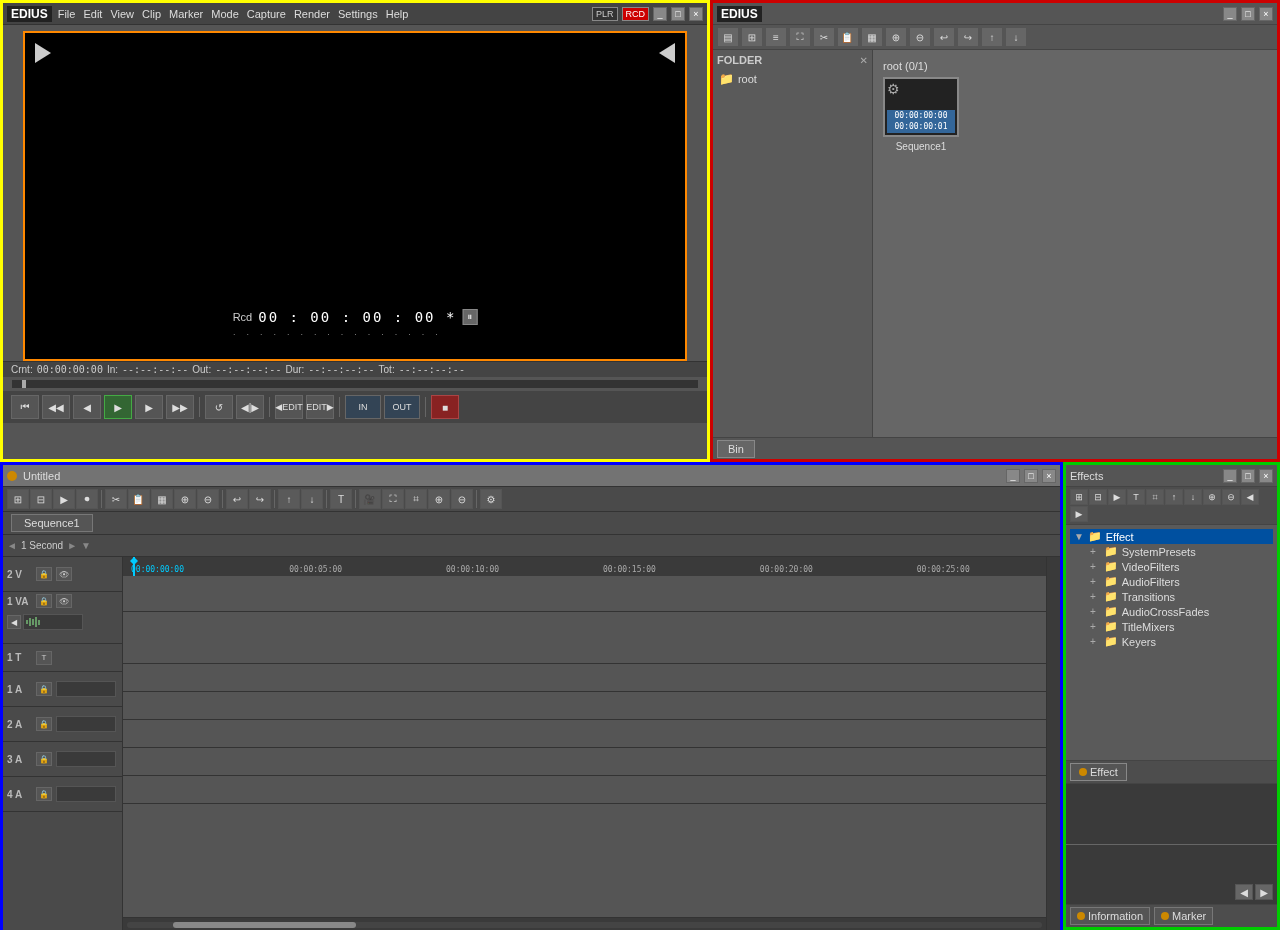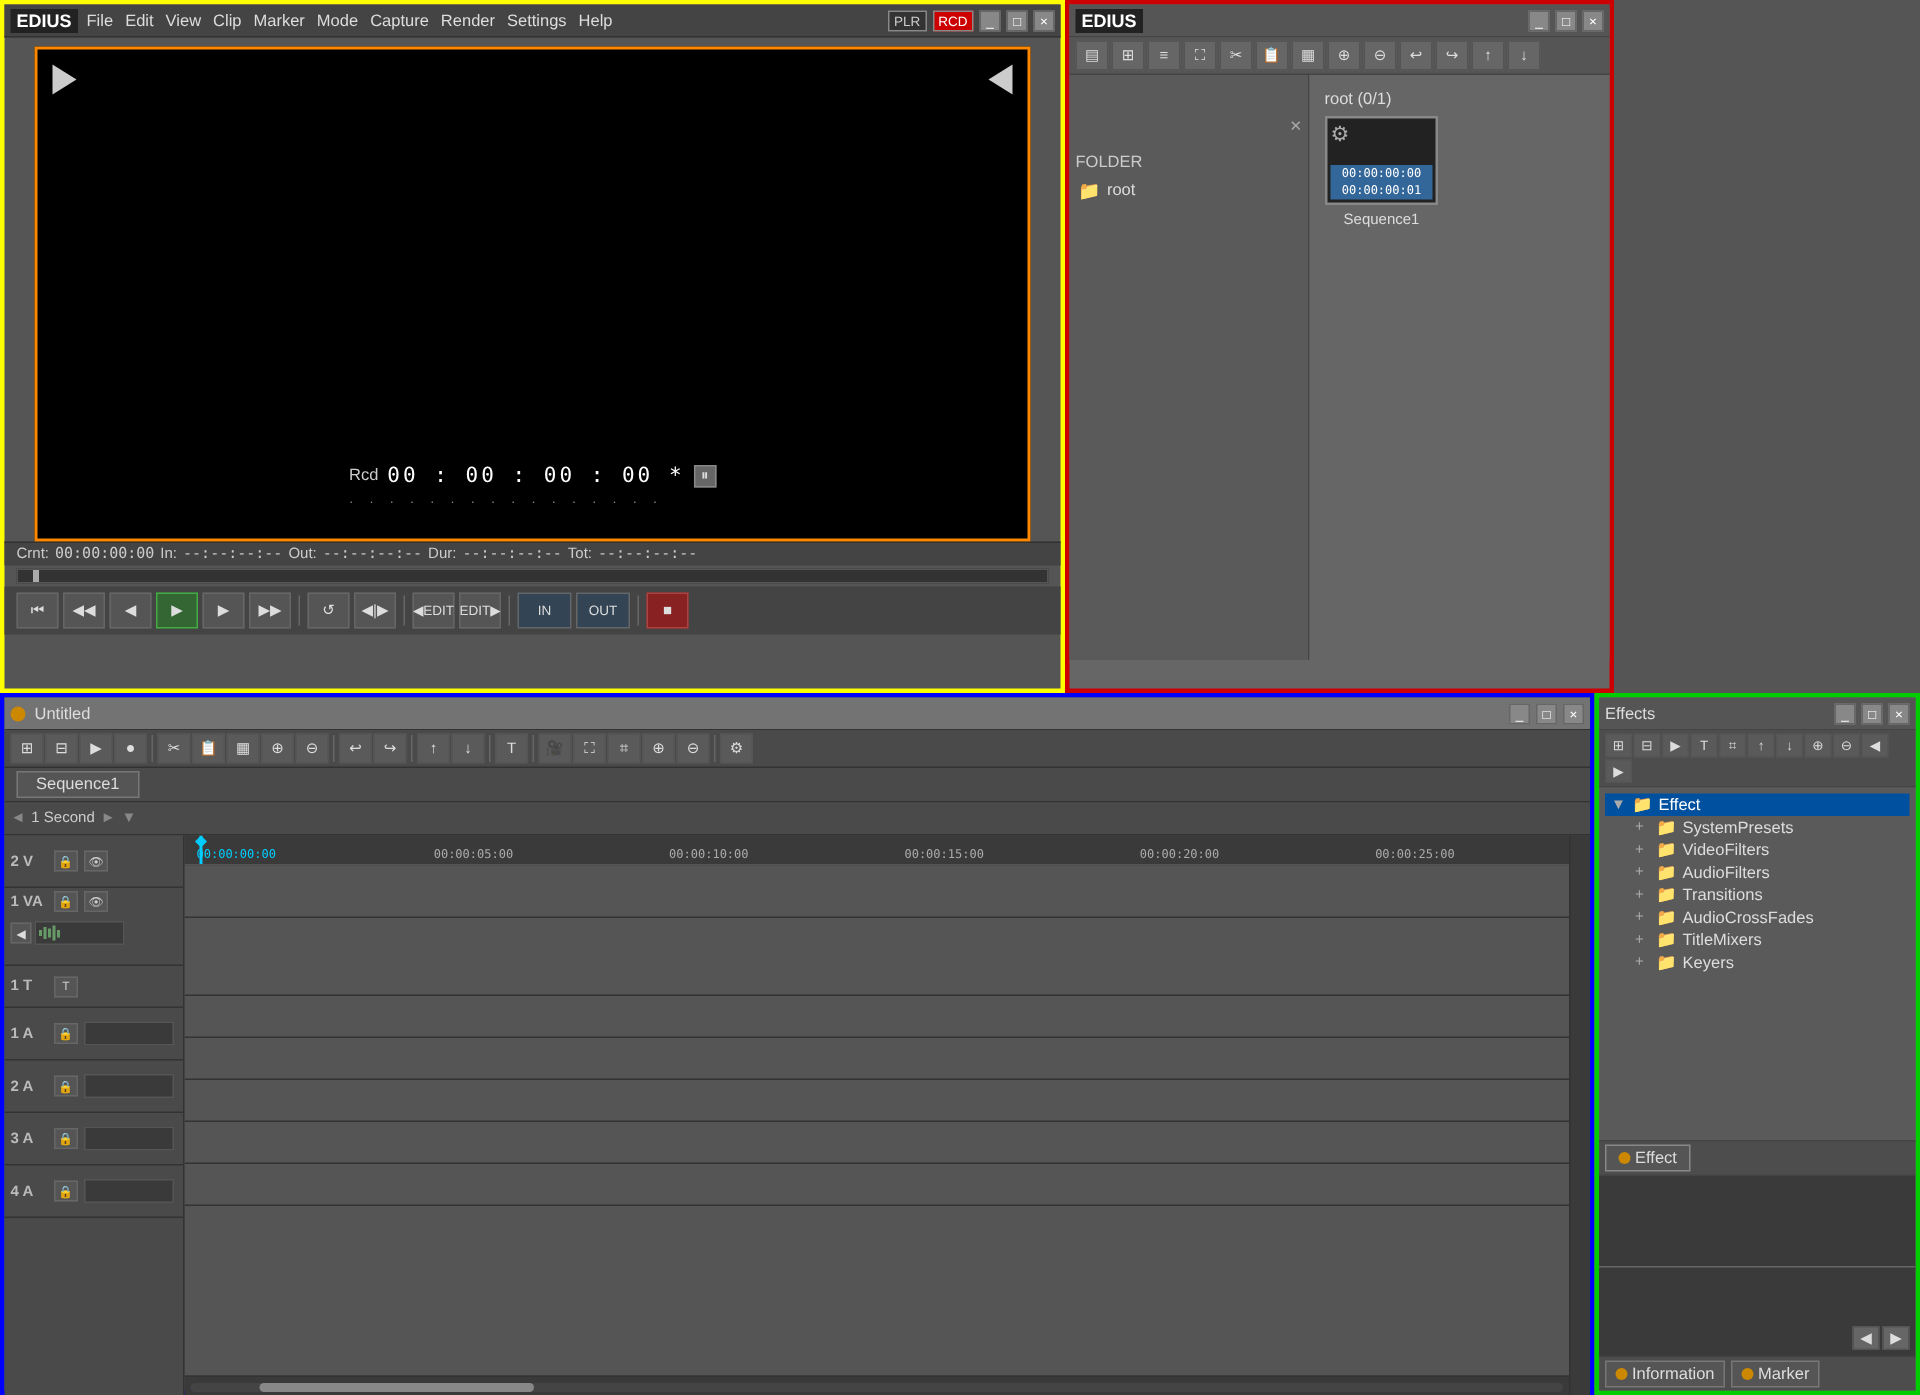--- a/index.html
+++ b/index.html
@@ -1,19 +1,19 @@
 <!DOCTYPE html>
 <html><head>
   <meta charset="utf-8">
   <style>
     * { margin: 0; padding: 0; box-sizing: border-box; }
     body { width: 1280px; height: 930px; background: #555; font-family: Arial, sans-serif; font-size: 11px; color: #ddd; overflow: hidden; }
 
     
-    .top-section { display: flex; width: 1076px; height: 462px; }
+    .top-section { display: flex; width: 1280px; height: 462px; }
 
     
     .player-panel { width: 710px; height: 462px; background: #555; border: 3px solid #ffff00; position: relative; }
     .player-titlebar { height: 22px; background: #444; display: flex; align-items: center; justify-content: space-between; padding: 0 4px; border-bottom: 1px solid #333; }
     .player-titlebar-left { display: flex; align-items: center; gap: 6px; }
     .player-logo { font-weight: bold; font-size: 12px; color: #fff; background: #222; padding: 1px 4px; }
     .player-menu { display: flex; gap: 8px; font-size: 11px; color: #ddd; }
     .player-menu span { cursor: pointer; }
     .player-titlebar-right { display: flex; gap: 4px; align-items: center; }
     .badge-plr { background: #333; color: #ccc; font-size: 9px; padding: 1px 3px; border: 1px solid #888; }
@@ -36,21 +36,21 @@
     .bin-panel { flex: 1; height: 462px; background: #666; border: 3px solid #cc0000; position: relative; }
     .bin-titlebar { height: 22px; background: #555; display: flex; align-items: center; justify-content: space-between; padding: 0 4px; border-bottom: 1px solid #444; }
     .bin-titlebar-left { display: flex; align-items: center; gap: 6px; }
     .bin-logo { font-weight: bold; font-size: 12px; color: #fff; background: #222; padding: 1px 4px; }
     .bin-toolbar { display: flex; gap: 2px; padding: 2px 4px; background: #555; border-bottom: 1px solid #444; align-items: center; }
     .bin-tool-btn { background: #666; border: 1px solid #555; width: 22px; height: 20px; display: flex; align-items: center; justify-content: center; cursor: pointer; color: #ddd; font-size: 10px; }
 
     .bin-content { display: flex; height: calc(100% - 66px); }
     .bin-folder-panel { width: 160px; background: #5a5a5a; border-right: 1px solid #444; padding: 4px; }
     .folder-header { display: flex; align-items: center; justify-content: space-between; margin-bottom: 4px; }
-    .folder-label { font-size: 11px; color: #ccc; font-weight: normal; margin-top: 48px; }
+    .folder-label { font-size: 11px; color: #ccc; font-weight: bold; }
     .folder-close { cursor: pointer; color: #aaa; font-size: 10px; }
     .folder-item { display: flex; align-items: center; gap: 4px; padding: 2px; cursor: pointer; }
     .folder-icon { color: #ccaa00; font-size: 12px; }
     .folder-name { font-size: 11px; color: #ddd; }
 
     .bin-main-panel { flex: 1; background: #666; padding: 8px; }
     .bin-root-header { font-size: 11px; color: #ddd; margin-bottom: 3px; padding: 2px; }
     .sequence-thumb { width: 80px; display: flex; flex-direction: column; align-items: center; }
     .seq-thumb-img { width: 76px; height: 60px; background: #222; border: 2px solid #888; position: relative; }
     .seq-thumb-icon { position: absolute; top: 2px; left: 2px; font-size: 14px; color: #aaa; }
@@ -255,20 +255,23 @@
           <div class="seq-thumb-img">
             <span class="seq-thumb-icon">⚙</span>
             <div class="seq-thumb-tc">
               <div>00:00:00:00</div>
               <div>00:00:00:01</div>
             </div>
           </div>
           <div class="seq-name">Sequence1</div>
         </div>
       </div>
+    </div>
+    <div class="bin-tab-bar">
+      <div class="bin-tab">Bin</div>
     </div>
   </div>
 </div>
 
 <div class="bottom-section">
 
   <div class="timeline-panel">
     <div class="timeline-titlebar">
       <div style="display:flex; align-items:center; gap:6px;">
         <span style="width:10px; height:10px; border-radius:50%; background:#cc8800; display:inline-block;"></span>

